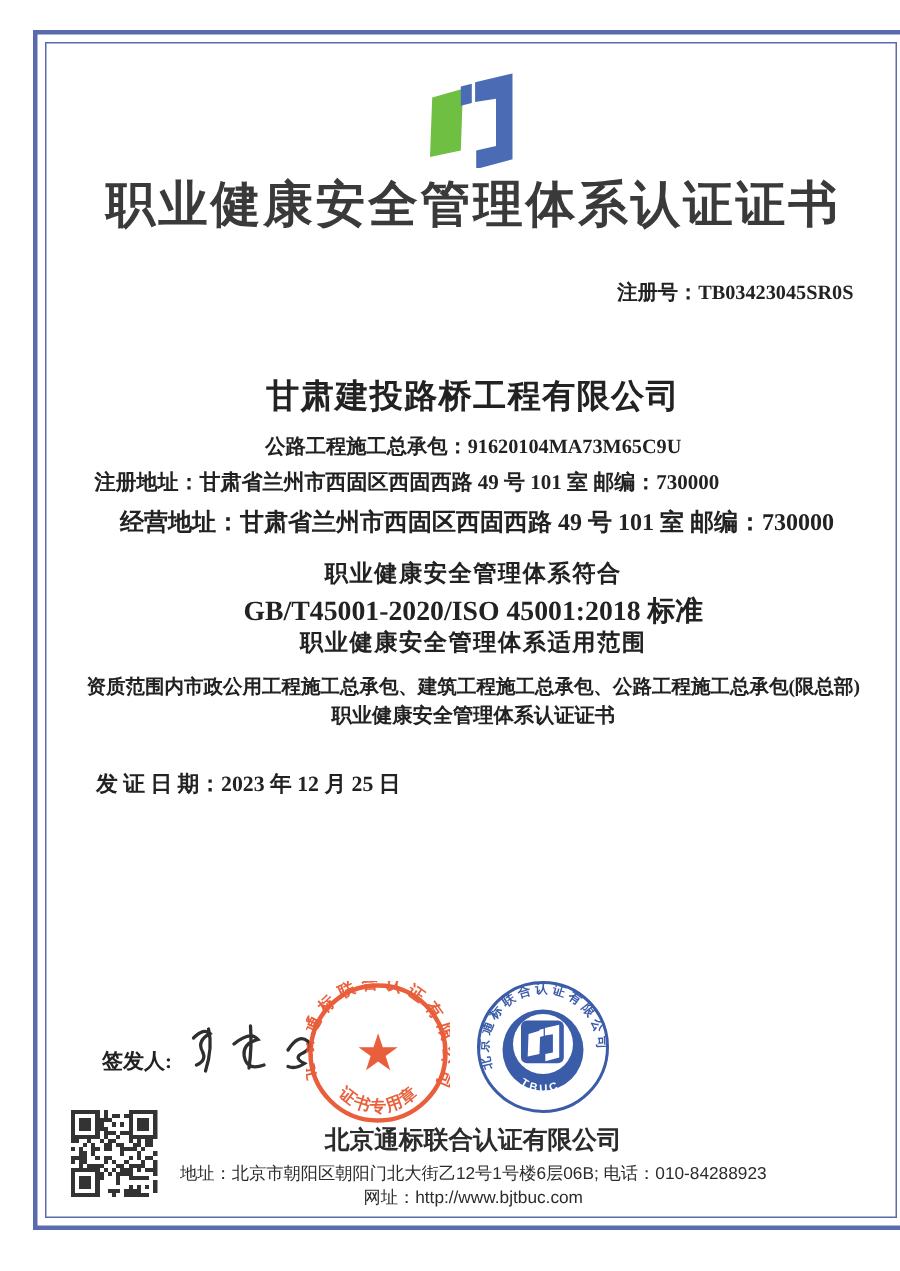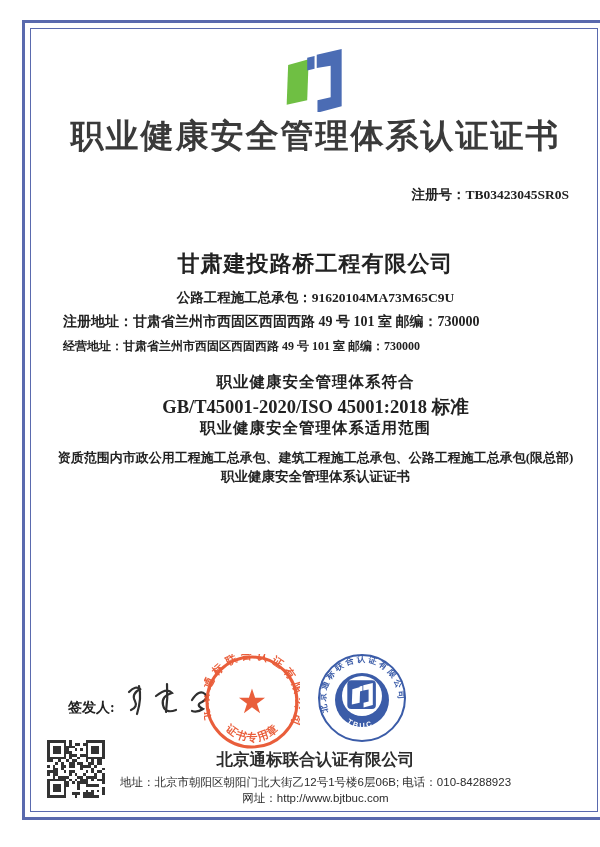--- a/index.html
+++ b/index.html
@@ -11,21 +11,21 @@
   .frame-inner{position:absolute;left:30px;top:28px;right:33px;bottom:35px;border:1px solid #5a6aae;pointer-events:none;}
   .abs{position:absolute;}
   .center{left:0;right:0;text-align:center;}
   .logo{left:0;right:0;top:46px;display:flex;justify-content:center;}
   .title{top:114px;font-family:"Liberation Sans","DejaVu Sans",sans-serif;font-weight:bold;font-size:33px;letter-spacing:2px;color:#3a3a3a;}
   .regline{top:186px;right:62px;font-size:13.5px;font-weight:bold;color:#222;margin-left:37px;}
   .certify{top:224px;font-size:17px;font-weight:bold;letter-spacing:6px;}
   .company{top:249px;font-size:22px;font-weight:bold;letter-spacing:1px;text-align:center;}
   .credit{top:289px;font-size:13.5px;font-weight:bold;}
   .addr1{top:313px;left:63px;font-size:14px;font-weight:bold;}
-  .addr2{top:338px;left:63px;font-size:12px;font-weight:bold;}
+  .addr2{top:338px;left:80px;font-size:16px;font-weight:bold;}
   .sys1{top:372px;font-size:15.5px;font-weight:bold;letter-spacing:1px;}
   .std{top:394px;font-size:18.5px;font-weight:bold;}
   .scopehead{top:418px;font-size:15.5px;font-weight:bold;letter-spacing:1px;}
   .scope1{top:449px;font-size:13px;font-weight:bold;}
   .scope2{top:468px;font-size:13.5px;font-weight:bold;}
   .issue{top:513px;left:64px;font-size:14.5px;font-weight:bold;}
   .valid{top:535px;left:64px;font-size:14.5px;font-weight:bold;}
   .note{top:560px;left:50px;width:502px;font-size:12px;font-weight:bold;line-height:16.5px;text-align:justify;color:#1e1e1e;}
   .issuer{top:699px;left:68px;font-size:14px;font-weight:bold;}
   .signature{top:678px;left:122px;}
@@ -68,20 +68,23 @@
   <div class="abs addr1">注册地址：甘肃省兰州市西固区西固西路 49 号 101 室  邮编：730000</div>
   <div class="abs addr2">经营地址：甘肃省兰州市西固区西固西路 49 号 101 室  邮编：730000</div>
 
   <div class="abs center sys1">职业健康安全管理体系符合</div>
   <div class="abs center std">GB/T45001-2020/ISO 45001:2018 标准</div>
   <div class="abs center scopehead">职业健康安全管理体系适用范围</div>
 
   <div class="abs center scope1">资质范围内市政公用工程施工总承包、建筑工程施工总承包、公路工程施工总承包(限总部)</div>
   <div class="abs center scope2">职业健康安全管理体系认证证书</div>
 
+  <div class="abs issue">
+    <span>发 证 日 期：</span><span>2023 年 12 月 25 日</span>
+  </div>
 
 
   <div class="abs issuer">签发人:</div>
   <div class="abs signature">
     <svg width="92" height="48" viewBox="0 0 92 48">
       <g fill="none" stroke="#2f2f2f" stroke-width="2.2" stroke-linecap="round">
         <path d="M7 14 q7 -7 11 -3 q-9 5 -5 12 q3 6 -4 9"></path>
         <path d="M17 8 q3 12 -2 28"></path>
         <path d="M34 18 q11 -9 16 -3 q-11 3 -9 12 q2 9 13 5"></path>
         <path d="M45 6 q1 14 -1 28"></path>

